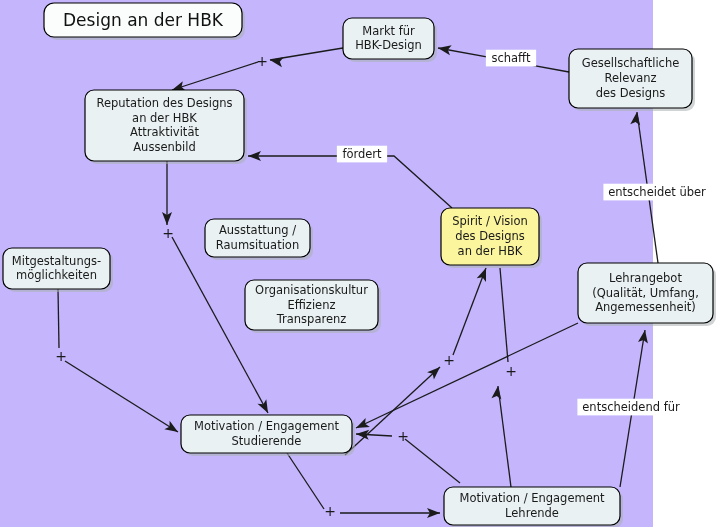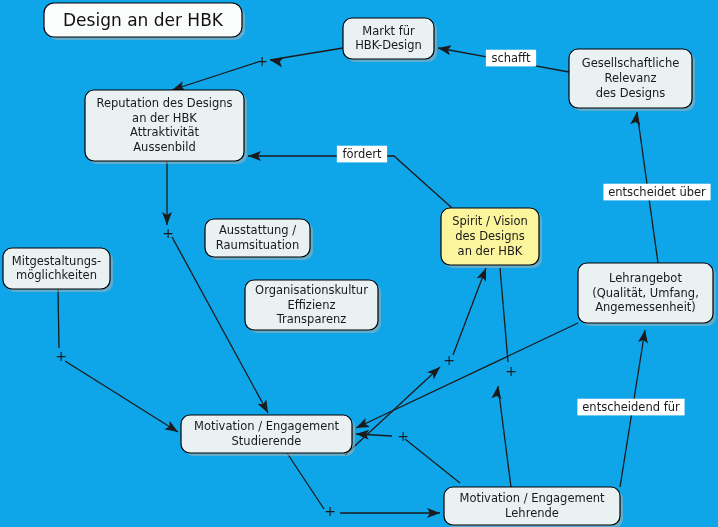--- a/index.html
+++ b/index.html
@@ -9,23 +9,23 @@
     background: #ffffff;
   }
   body {
     font-family: "DejaVu Sans", sans-serif;
     width: 718px;
     height: 527px;
     overflow: hidden;
   }
   #diagram-root {
     position: relative;
-    width: 718px;
+    width: 653px;
     height: 527px;
-    background: #0ea5e9;
+    background: #c4b5fd;
   }
   svg.diagram-canvas {
     position: absolute;
     left: 0;
     top: 0;
     width: 718px;
     height: 527px;
     display: block;
   }
   .node-shape {

